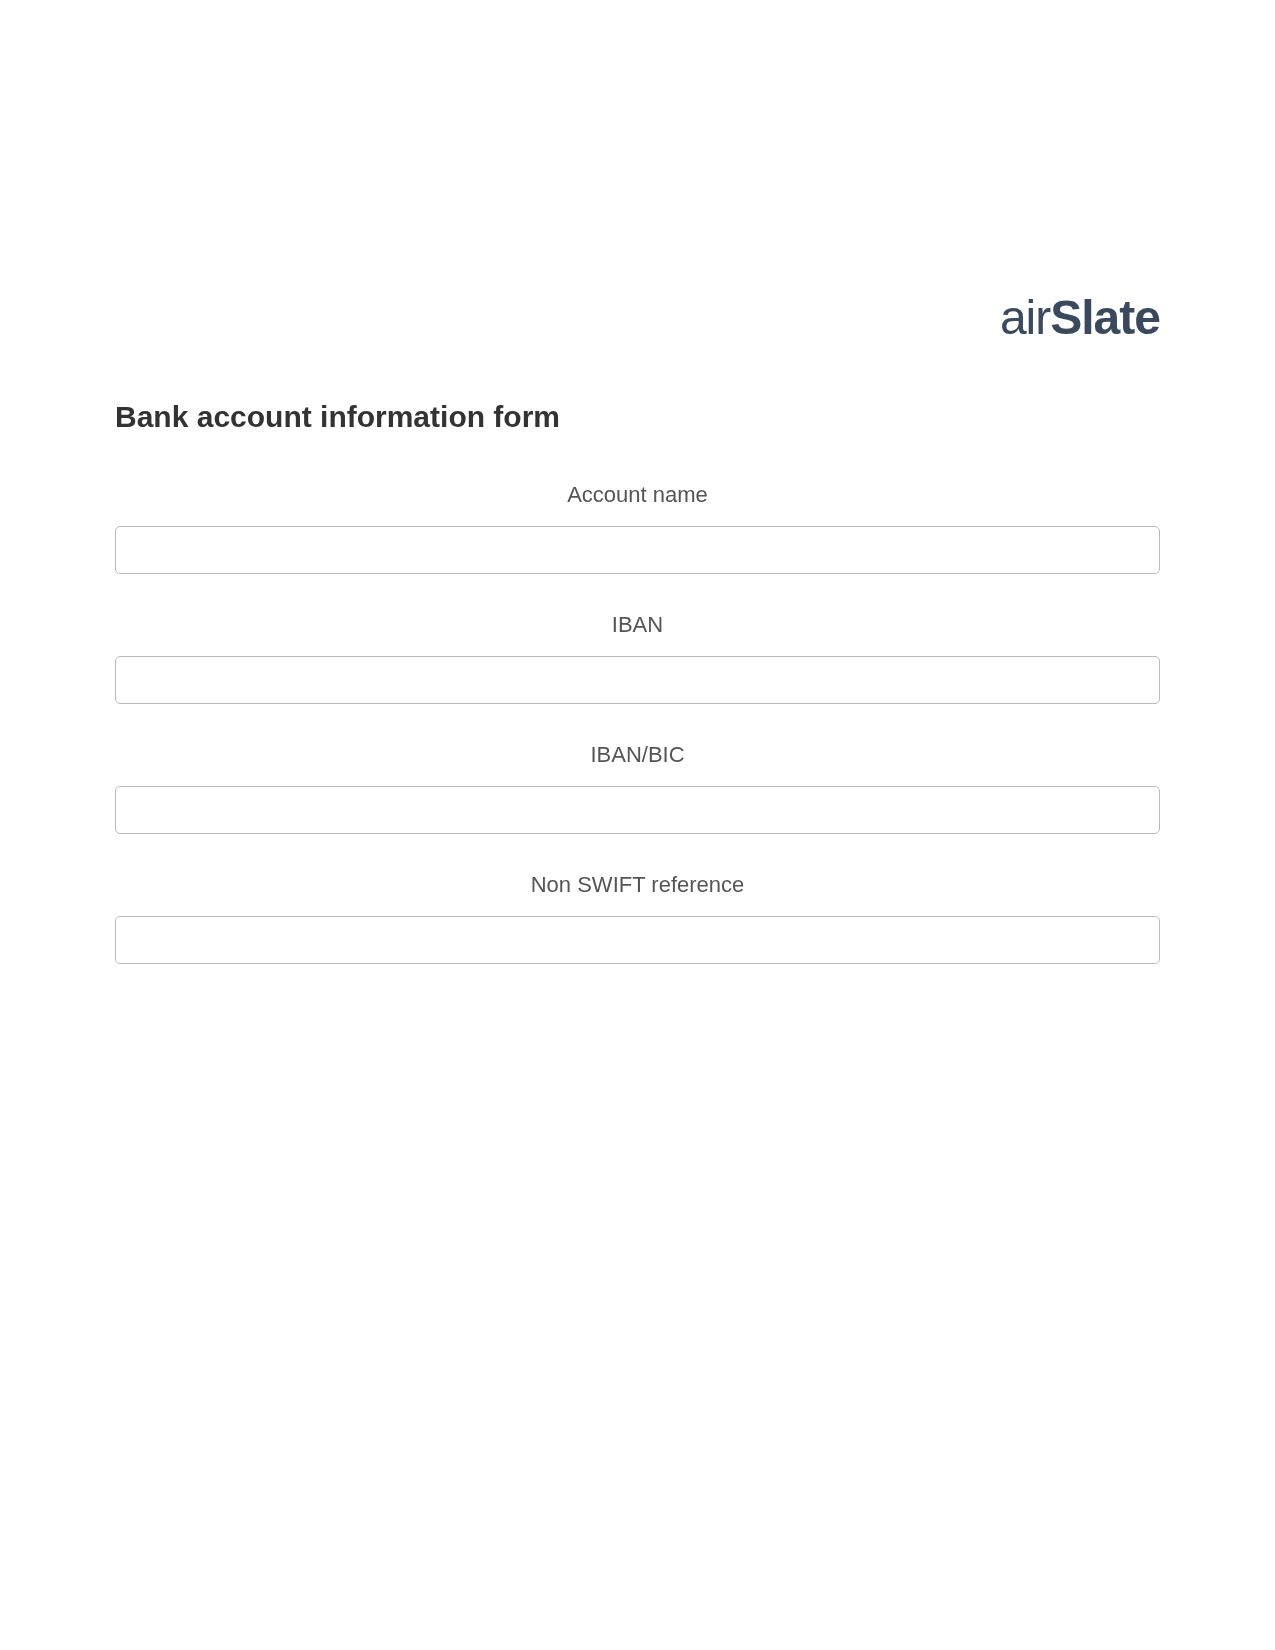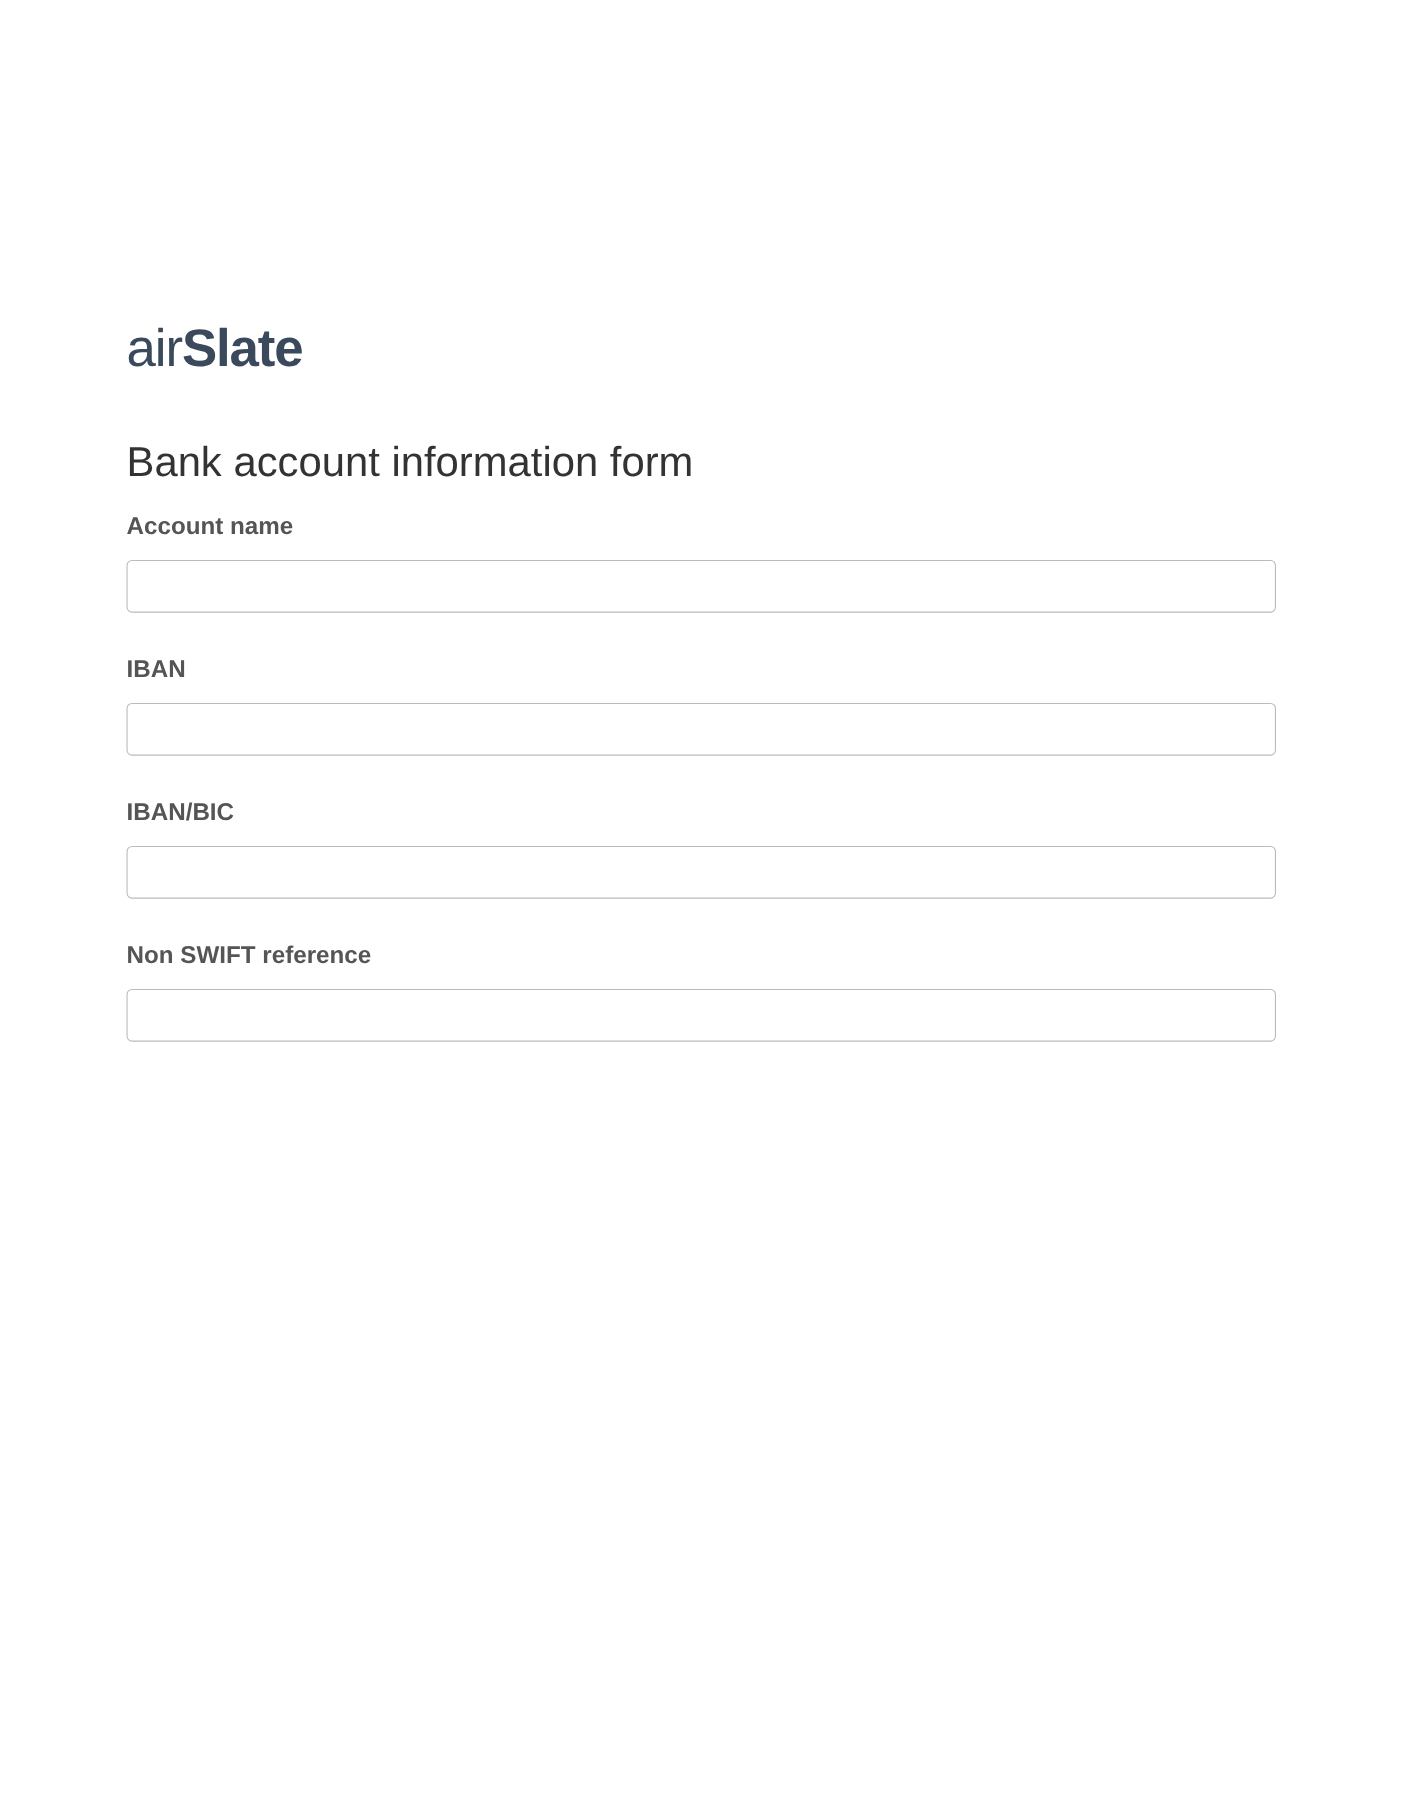--- a/index.html
+++ b/index.html
@@ -11,50 +11,51 @@
       font-family: Arial, Helvetica, sans-serif;
       background: #ffffff;
       width: 1275px;
       height: 1650px;
       position: relative;
     }
     .page {
       padding: 290px 115px 0 115px;
     }
     .logo {
-      text-align: left;
+      text-align: right;
       margin-bottom: 55px;
     }
     .logo-text {
       font-size: 48px;
       font-weight: 700;
       color: #3a4a5c;
       letter-spacing: -1px;
     }
     .logo-air {
       font-weight: 400;
     }
     .logo-s {
       font-weight: 700;
     }
     .form-title {
-      font-size: 38px;
-      font-weight: 400;
+      font-size: 30px;
+      font-weight: 700;
       color: #333333;
-      margin-bottom: 22px;
+      margin-bottom: 48px;
     }
     .form-group {
       margin-bottom: 38px;
     }
     .form-label {
       display: block;
       font-size: 22px;
-      font-weight: 700;
+      font-weight: 400;
       color: #555555;
       margin-bottom: 18px;
+      text-align: center;
     }
     .form-input {
       width: 100%;
       height: 48px;
       border: 1px solid #bbbbbb;
       border-radius: 5px;
       padding: 0 12px;
       font-size: 18px;
       background: #ffffff;
     }

